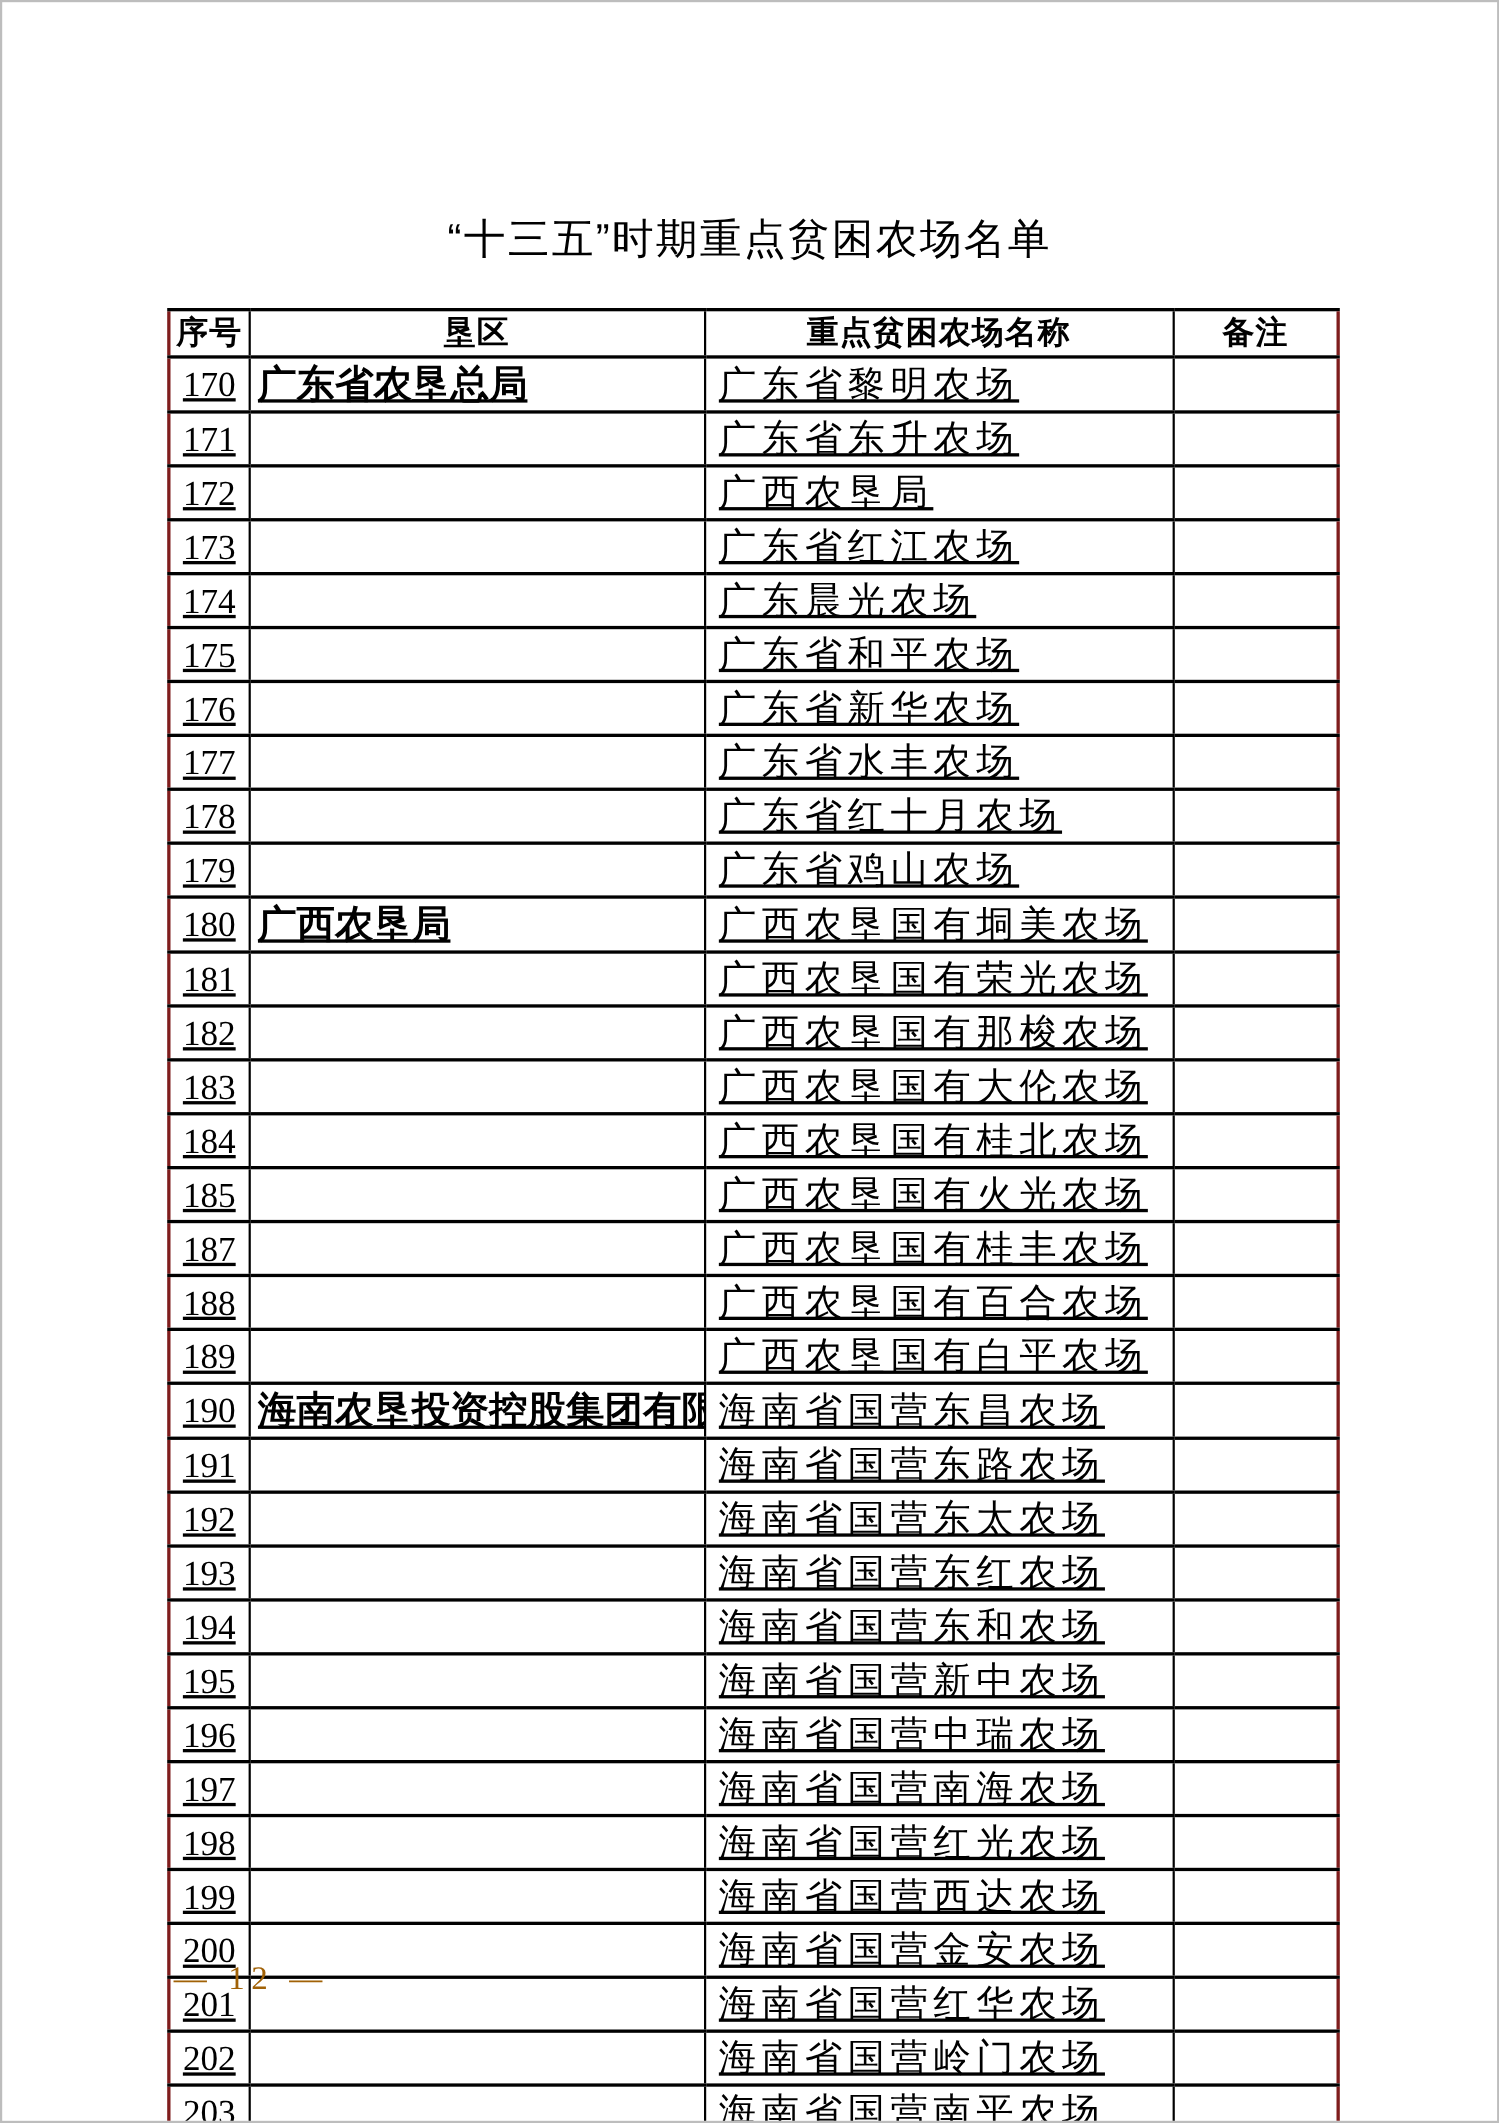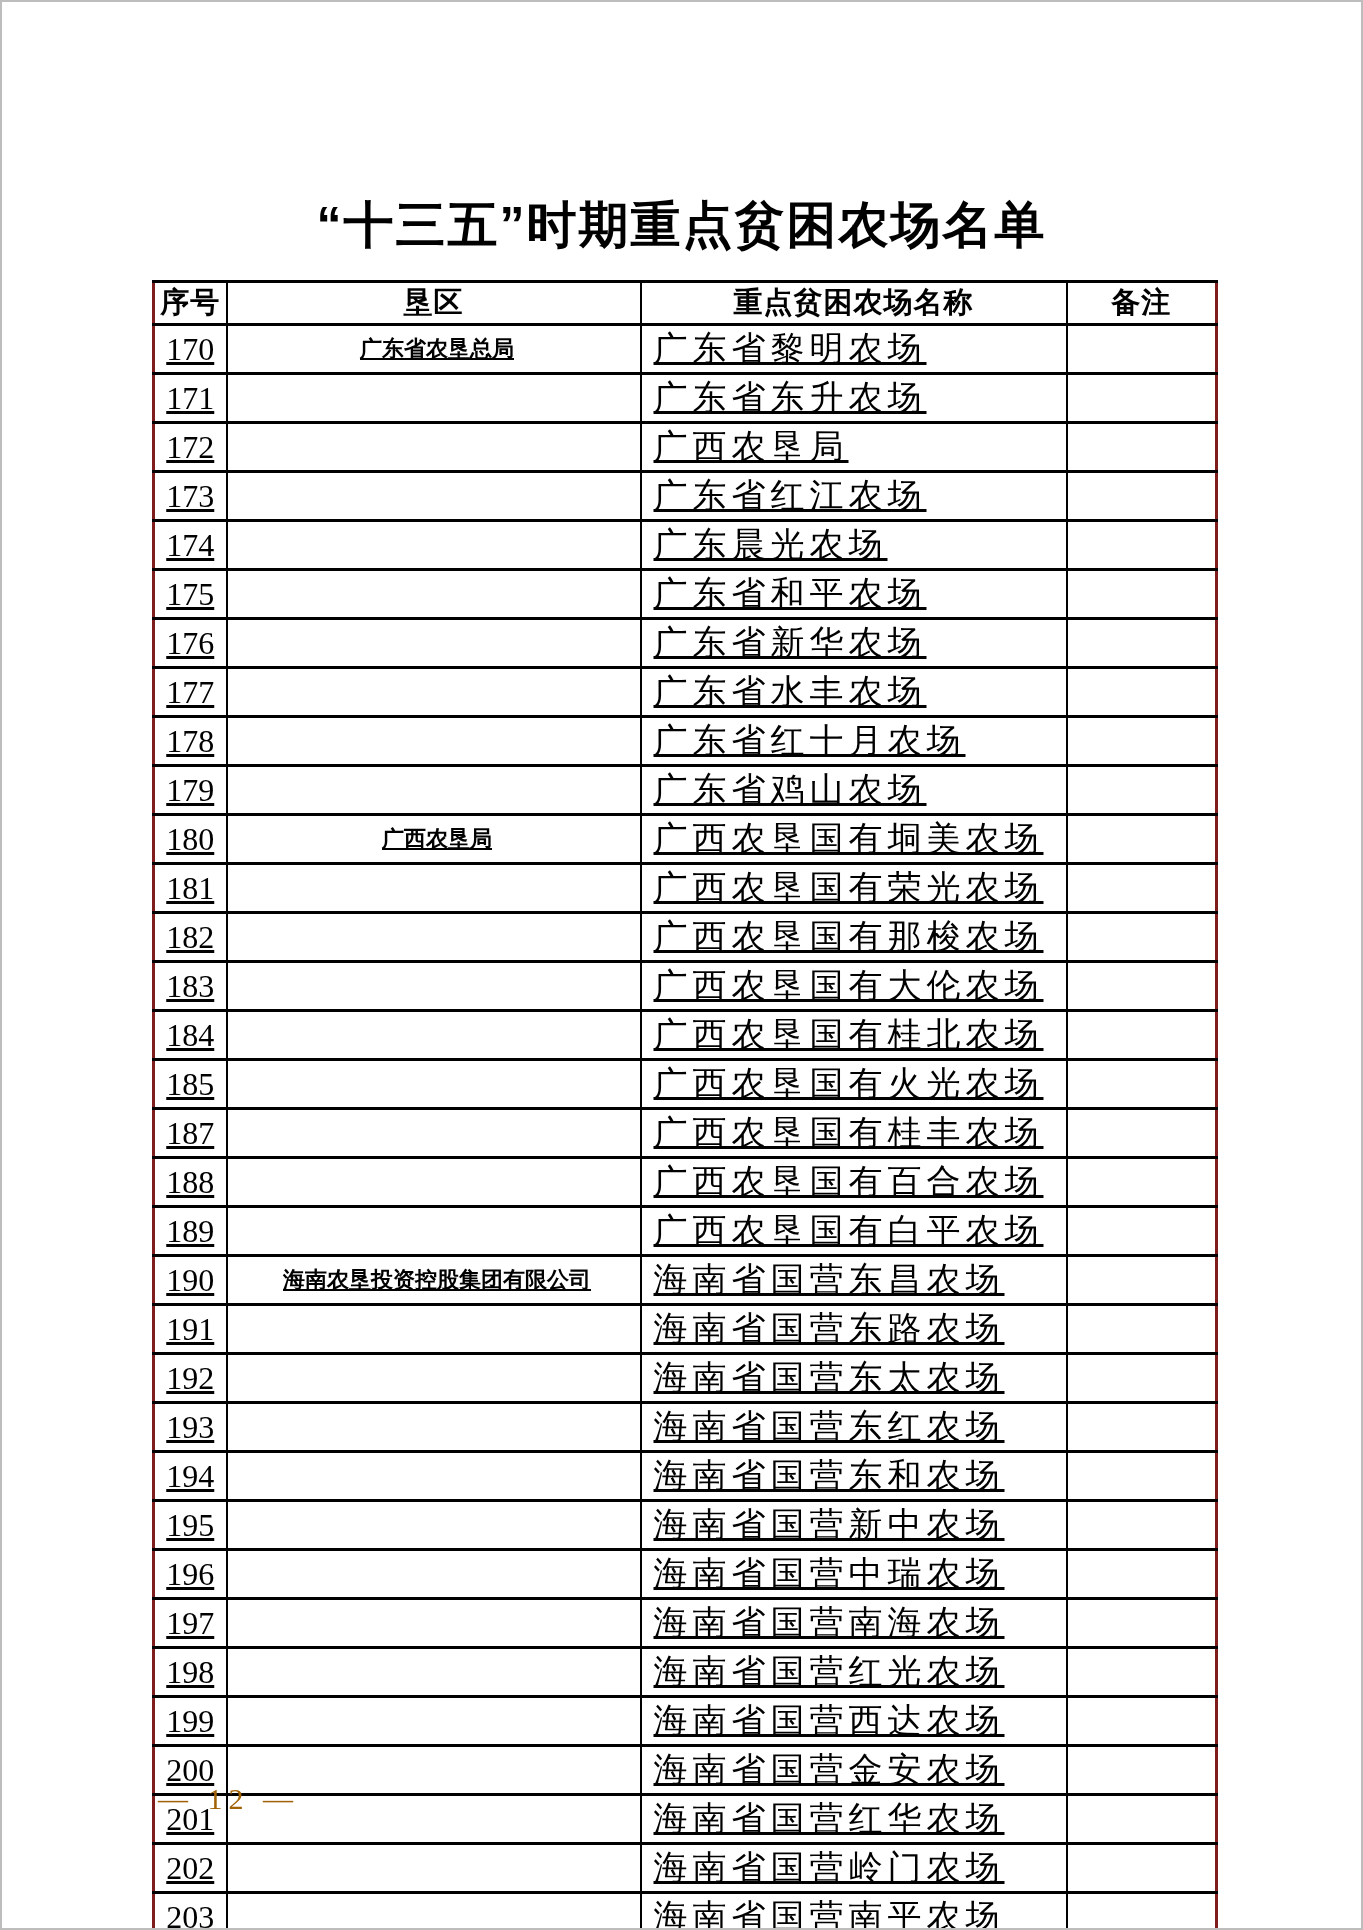--- a/index.html
+++ b/index.html
@@ -11,22 +11,22 @@
     box-sizing:border-box;
     overflow:hidden;
     color:#000;
   }
   .title {
     position:absolute;
     top:190px; left:0; width:100%;
     margin:0;
     text-align:center;
     font-family:"Liberation Sans", sans-serif;
-    font-weight:bold;
-    font-size:50px;
+    font-weight:normal;
+    font-size:38px;
     letter-spacing:2px;
     color:#000;
   }
   table.farm-table {
     position:absolute;
     left:150px; top:278px;
     width:1063px;
     table-layout:fixed;
     border-collapse:collapse;
     border:3px solid #7f1d1d;
@@ -54,22 +54,22 @@
     letter-spacing:1px;
   }
   td.cell-num {
     font-family:"Liberation Serif", serif;
     font-size:32px;
     text-align:center;
   }
   td.cell-region {
     font-family:"Liberation Sans", sans-serif;
     font-weight:bold;
-    font-size:22px;
-    text-align:center;
+    font-size:35px;
+    text-align:left;
     padding-left:7px;
   }
   td.cell-farm {
     font-family:"Liberation Serif", serif;
     font-size:34px;
     text-align:left;
     padding-left:12px;
     letter-spacing:5px;
   }
   td.cell-note {

